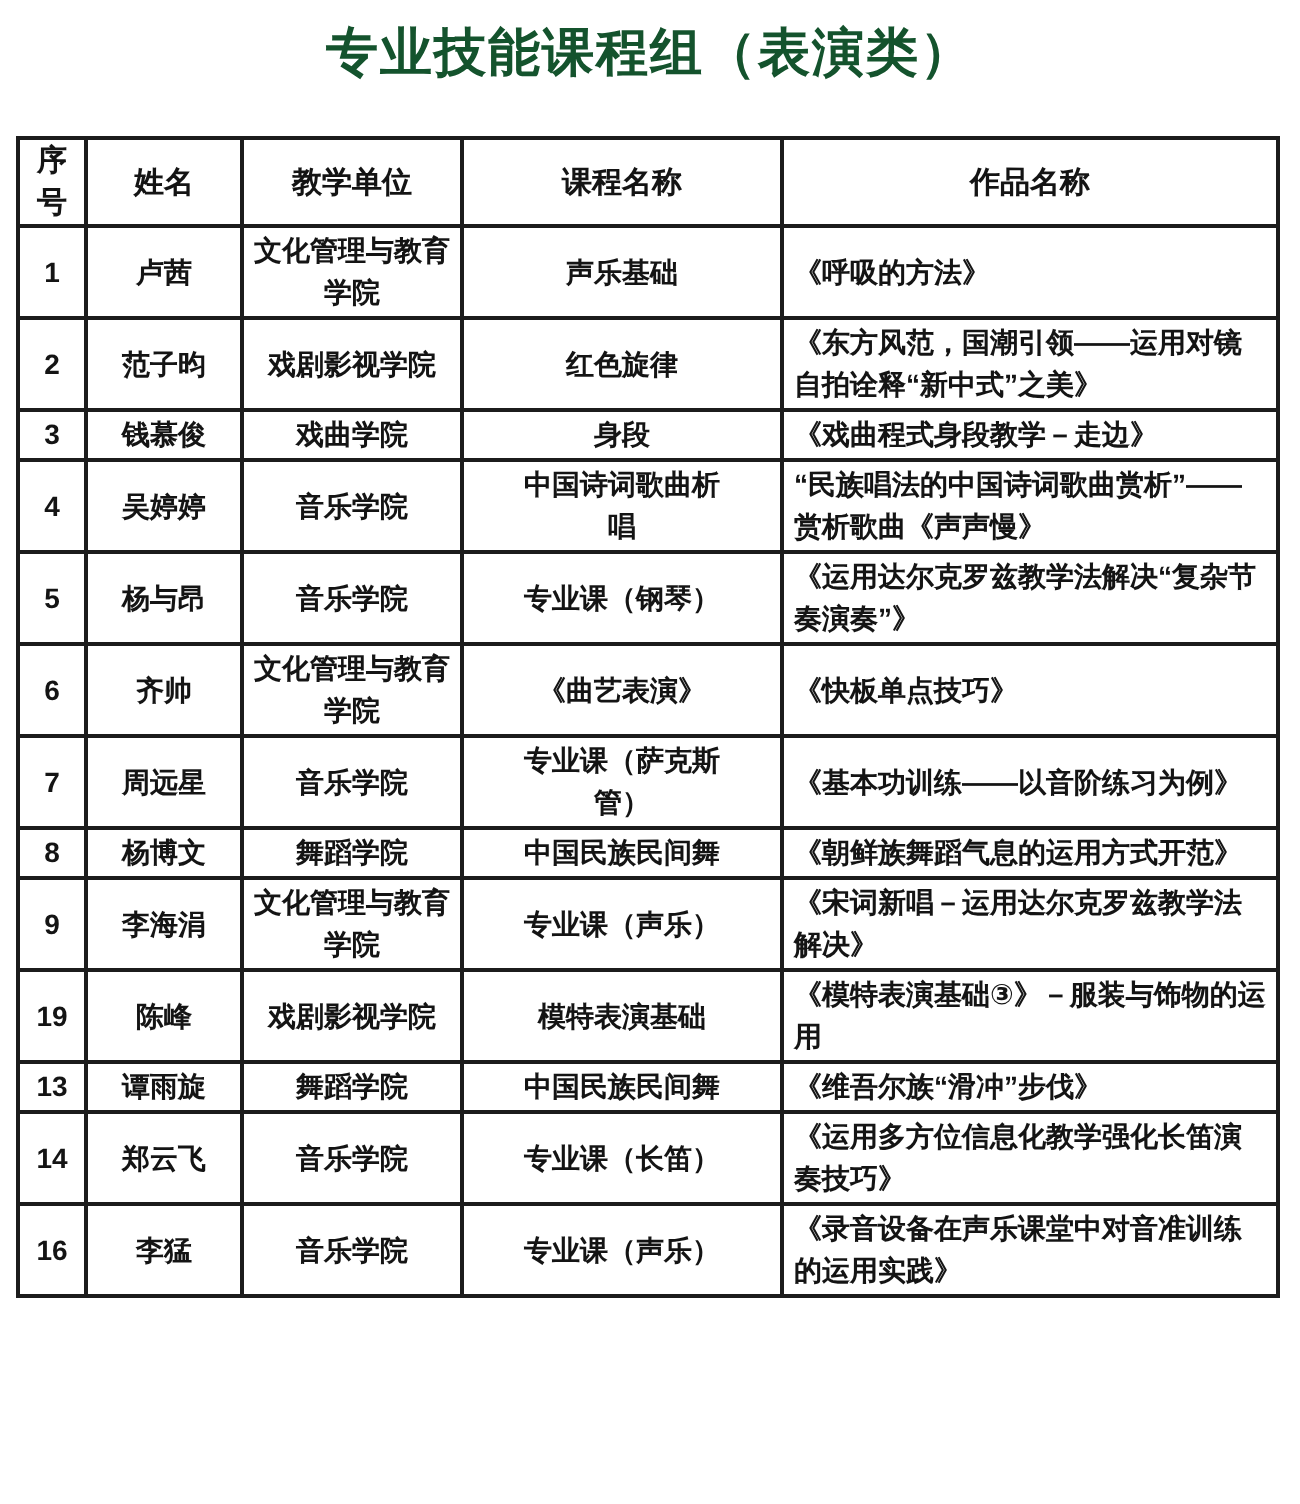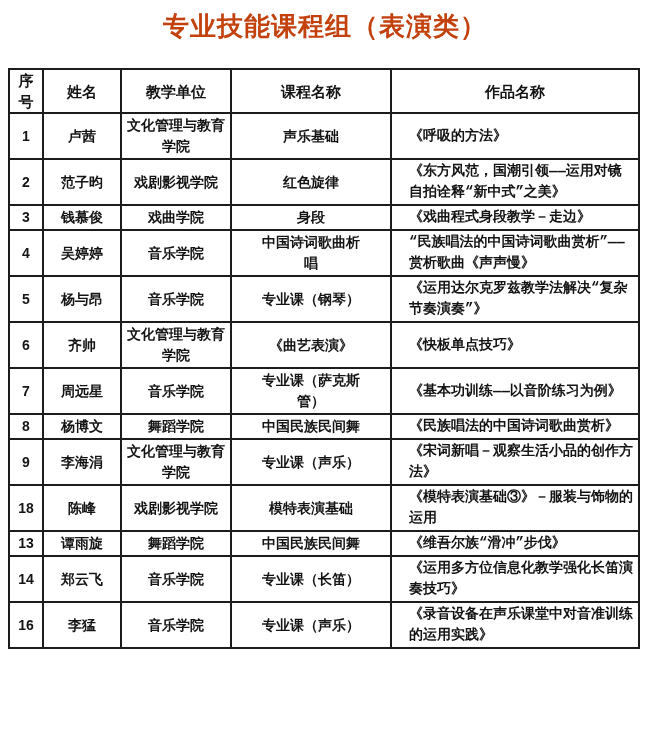--- a/index.html
+++ b/index.html
@@ -13,21 +13,21 @@
     font-family: "Liberation Sans", "DejaVu Sans", sans-serif;
     color: #141414;
     overflow: hidden;
   }
   .page-title {
     margin: 9px 0 0 0;
     text-align: center;
     font-size: 26px;
     font-weight: 700;
     letter-spacing: 1px;
-    color: #c2410c;
+    color: #14532d;
   }
   table.course-table {
     border-collapse: collapse;
     table-layout: fixed;
     margin: 24px 0 0 8px;
     width: 630px;
   }
   .course-table col.col-no     { width: 34px;  }
   .course-table col.col-name   { width: 78px;  }
   .course-table col.col-unit   { width: 110px; }
@@ -49,23 +49,22 @@
     font-size: 15px;
     text-align: center;
     height: 42px;
     padding: 0 2px;
   }
   .course-table td { text-align: center; }
   .course-table td.c-no     { padding: 1px 0; }
   .course-table td.c-course { padding: 1px 28px; }
   .course-table td.c-work {
     text-align: left;
-    padding-left: 17px;
+    padding-left: 5px;
     padding-right: 4px;
-    font-family: Liberation Mono, monospace;
   }
 </style>
 </head>
 <body>
 
 <div class="page">
   <h1 class="page-title">专业技能课程组（表演类）</h1>
 
   <table class="course-table">
     <colgroup>
@@ -132,31 +131,31 @@
           <td class="c-name">周远星</td>
           <td class="c-unit">音乐学院</td>
           <td class="c-course">专业课（萨克斯管）</td>
           <td class="c-work">《基本功训练——以音阶练习为例》</td>
         </tr>
         <tr>
           <td class="c-no">8</td>
           <td class="c-name">杨博文</td>
           <td class="c-unit">舞蹈学院</td>
           <td class="c-course">中国民族民间舞</td>
-          <td class="c-work">《民族唱法的中国诗词歌曲赏析》</td>
+          <td class="c-work">《朝鲜族舞蹈气息的运用方式开范》</td>
         </tr>
         <tr>
           <td class="c-no">9</td>
           <td class="c-name">李海涓</td>
           <td class="c-unit">文化管理与教育学院</td>
           <td class="c-course">专业课（声乐）</td>
-          <td class="c-work">《宋词新唱－观察生活小品的创作方法》</td>
+          <td class="c-work">《宋词新唱－运用达尔克罗兹教学法解决》</td>
         </tr>
         <tr>
-          <td class="c-no">18</td>
+          <td class="c-no">19</td>
           <td class="c-name">陈峰</td>
           <td class="c-unit">戏剧影视学院</td>
           <td class="c-course">模特表演基础</td>
           <td class="c-work">《模特表演基础③》－服装与饰物的运用</td>
         </tr>
         <tr>
           <td class="c-no">13</td>
           <td class="c-name">谭雨旋</td>
           <td class="c-unit">舞蹈学院</td>
           <td class="c-course">中国民族民间舞</td>

